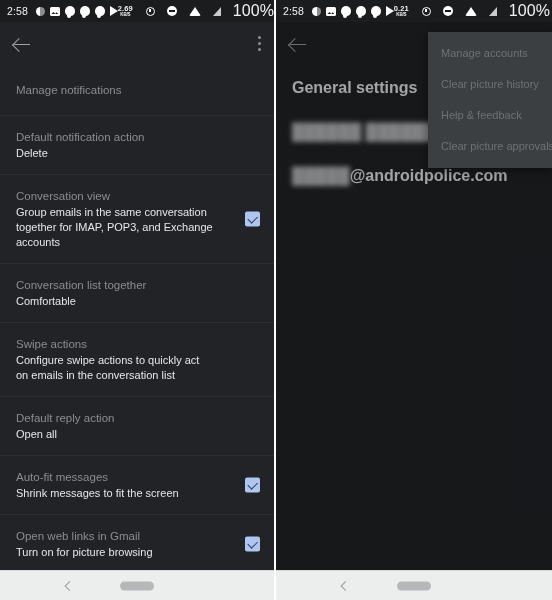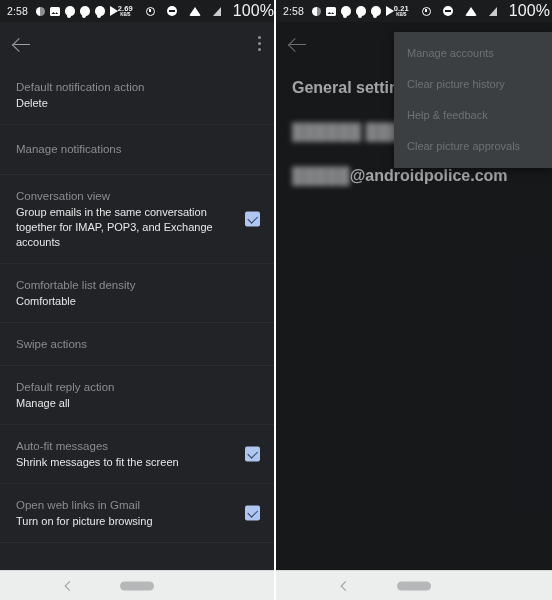--- a/index.html
+++ b/index.html
@@ -136,21 +136,21 @@
     position: absolute;
     left: 0; top: 22px; right: 0; bottom: 30px;
     background: rgba(0,0,0,0.30);
     pointer-events: none;
   }
 
   
   .menu {
     position: absolute;
     right: 0px; top: 32px;
-    width: 158px;
+    width: 124px;
     background: #3c3f42;
     box-shadow: 0 2px 8px rgba(0,0,0,.5);
     padding: 6px 0;
     z-index: 10;
   }
   .menu-item {
     padding: 9px 13px;
     color: #6e7174;
     font-size: 11px;
     line-height: 13px;
@@ -221,47 +221,48 @@
         <div class="back-arrow"></div>
         <div class="overflow">
           <span></span>
             <span></span>
             <span></span>
         </div>
       </div>
 
       <div class="list">
 
+        <div class="row" style="padding-top:17px;padding-bottom:17px;">
+          <div class="title">Manage notifications</div>
+        </div>
+
         <div class="row">
           <div class="title">Default notification action</div>
           <div class="sub">Delete</div>
-        </div>
-
-        <div class="row" style="padding-top:17px;padding-bottom:17px;">
-          <div class="title">Manage notifications</div>
         </div>
 
         <div class="row has-cb">
           <div class="title">Conversation view</div>
           <div class="sub">Group emails in the same conversation together for IMAP, POP3, and Exchange accounts</div>
           <div class="cb on"></div>
         </div>
 
         <div class="row">
-          <div class="title">Comfortable list density</div>
+          <div class="title">Conversation list together</div>
           <div class="sub">Comfortable</div>
         </div>
 
         <div class="row">
           <div class="title">Swipe actions</div>
+          <div class="sub">Configure swipe actions to quickly act on emails in the conversation list</div>
         </div>
 
         <div class="row">
           <div class="title">Default reply action</div>
-          <div class="sub">Manage all</div>
+          <div class="sub">Open all</div>
         </div>
 
         <div class="row has-cb">
           <div class="title">Auto-fit messages</div>
           <div class="sub">Shrink messages to fit the screen</div>
           <div class="cb on"></div>
         </div>
 
         <div class="row has-cb">
           <div class="title">Open web links in Gmail</div>

